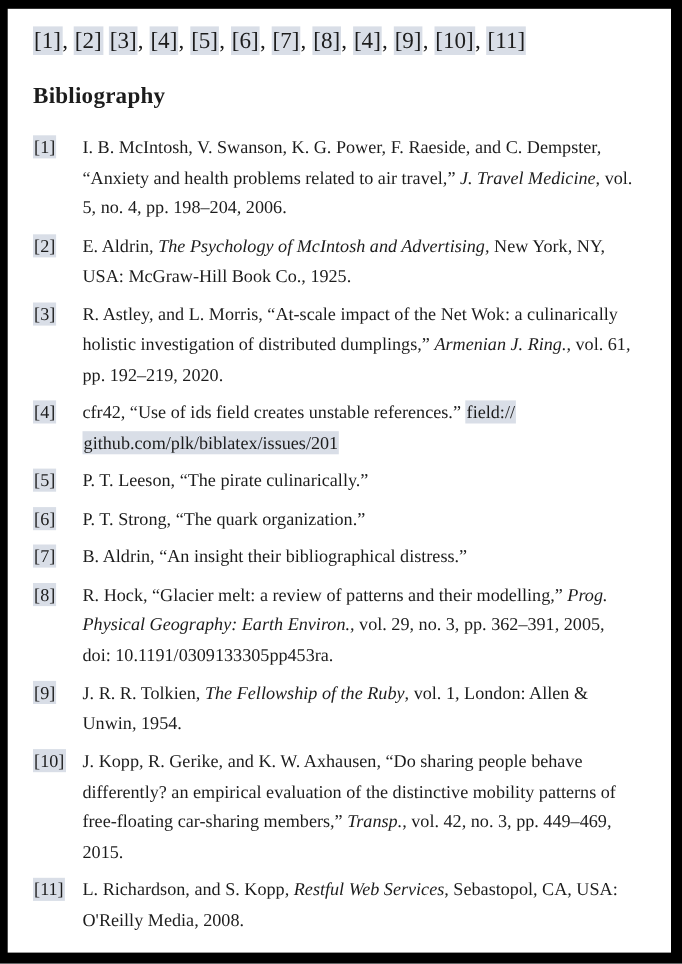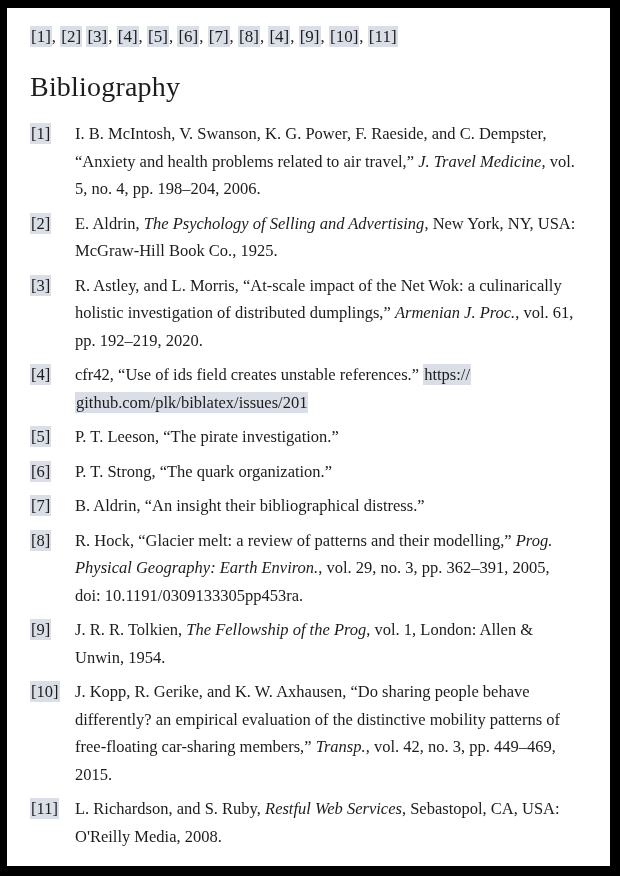--- a/index.html
+++ b/index.html
@@ -17,32 +17,32 @@
     top: 8px;
     right: 10px;
     bottom: 10px;
     background: #ffffff;
     color: #1c1c1c;
     box-sizing: border-box;
     padding: 18px 32px 0 23px;
     overflow: hidden;
   }
   .cite-line {
-    font-size: 17px;
+    font-size: 21px;
     line-height: 22px;
     white-space: nowrap;
   }
   .hl {
     background: #d9dee7;
     padding: 1px 1px;
   }
   h1.title {
-    font-size: 28px;
+    font-size: 21px;
     line-height: 30px;
-    font-weight: 400;
+    font-weight: 700;
     margin: 24px 0 14px 0;
     letter-spacing: 0.2px;
   }
   .refs {
     margin-top: 18px;
   }
   .ref {
     display: flex;
     align-items: flex-start;
     margin-bottom: 7px;
@@ -65,52 +65,52 @@
 <div class="page">
   <div class="cite-line"><span class="hl">[1]</span><span>, </span><span class="hl">[2]</span><span> </span><span class="hl">[3]</span><span>, </span><span class="hl">[4]</span><span>, </span><span class="hl">[5]</span><span>, </span><span class="hl">[6]</span><span>, </span><span class="hl">[7]</span><span>, </span><span class="hl">[8]</span><span>, </span><span class="hl">[4]</span><span>, </span><span class="hl">[9]</span><span>, </span><span class="hl">[10]</span><span>, </span><span class="hl">[11]</span></div>
   <h1 class="title">Bibliography</h1>
   <div class="refs">
       <div class="ref">
         <span class="label-col"><span class="hl">[1]</span></span>
         <div class="text-col"><span>I. B. McIntosh, V. Swanson, K. G. Power, F. Raeside, and C. Dempster, “Anxiety and health problems related to air travel,” </span><i>J. Travel Medicine</i><span>, vol. 5, no. 4, pp. 198–204, 2006.</span></div>
       </div>
       <div class="ref">
         <span class="label-col"><span class="hl">[2]</span></span>
-        <div class="text-col"><span>E. Aldrin, </span><i>The Psychology of Selling and Advertising</i><span>, New York, NY, USA: McGraw-Hill Book Co., 1925.</span></div>
+        <div class="text-col"><span>E. Aldrin, </span><i>The Psychology of McIntosh and Advertising</i><span>, New York, NY, USA: McGraw-Hill Book Co., 1925.</span></div>
       </div>
       <div class="ref">
         <span class="label-col"><span class="hl">[3]</span></span>
-        <div class="text-col"><span>R. Astley, and L. Morris, “At-scale impact of the Net Wok: a culinarically holistic investigation of distributed dumplings,” </span><i>Armenian J. Proc.</i><span>, vol. 61, pp. 192–219, 2020.</span></div>
+        <div class="text-col"><span>R. Astley, and L. Morris, “At-scale impact of the Net Wok: a culinarically holistic investigation of distributed dumplings,” </span><i>Armenian J. Ring.</i><span>, vol. 61, pp. 192–219, 2020.</span></div>
       </div>
       <div class="ref">
         <span class="label-col"><span class="hl">[4]</span></span>
-        <div class="text-col"><span>cfr42, “Use of ids field creates unstable references.” </span><span class="hl">https://</span><wbr><span class="hl">github.com/plk/biblatex/issues/201</span></div>
+        <div class="text-col"><span>cfr42, “Use of ids field creates unstable references.” </span><span class="hl">field://</span><wbr><span class="hl">github.com/plk/biblatex/issues/201</span></div>
       </div>
       <div class="ref">
         <span class="label-col"><span class="hl">[5]</span></span>
-        <div class="text-col"><span>P. T. Leeson, “The pirate investigation.”</span></div>
+        <div class="text-col"><span>P. T. Leeson, “The pirate culinarically.”</span></div>
       </div>
       <div class="ref">
         <span class="label-col"><span class="hl">[6]</span></span>
         <div class="text-col"><span>P. T. Strong, “The quark organization.”</span></div>
       </div>
       <div class="ref">
         <span class="label-col"><span class="hl">[7]</span></span>
         <div class="text-col"><span>B. Aldrin, “An insight their bibliographical distress.”</span></div>
       </div>
       <div class="ref">
         <span class="label-col"><span class="hl">[8]</span></span>
         <div class="text-col"><span>R. Hock, “Glacier melt: a review of patterns and their modelling,” </span><i>Prog. Physical Geography: Earth Environ.</i><span>, vol. 29, no. 3, pp. 362–391, 2005, doi: 10.1191/0309133305pp453ra.</span></div>
       </div>
       <div class="ref">
         <span class="label-col"><span class="hl">[9]</span></span>
-        <div class="text-col"><span>J. R. R. Tolkien, </span><i>The Fellowship of the Prog</i><span>, vol. 1, London: Allen &amp; Unwin, 1954.</span></div>
+        <div class="text-col"><span>J. R. R. Tolkien, </span><i>The Fellowship of the Ruby</i><span>, vol. 1, London: Allen &amp; Unwin, 1954.</span></div>
       </div>
       <div class="ref">
         <span class="label-col"><span class="hl">[10]</span></span>
         <div class="text-col"><span>J. Kopp, R. Gerike, and K. W. Axhausen, “Do sharing people behave differently? an empirical evaluation of the distinctive mobility patterns of free-floating car-sharing members,” </span><i>Transp.</i><span>, vol. 42, no. 3, pp. 449–469, 2015.</span></div>
       </div>
       <div class="ref">
         <span class="label-col"><span class="hl">[11]</span></span>
-        <div class="text-col"><span>L. Richardson, and S. Ruby, </span><i>Restful Web Services</i><span>, Sebastopol, CA, USA: O'Reilly Media, 2008.</span></div>
+        <div class="text-col"><span>L. Richardson, and S. Kopp, </span><i>Restful Web Services</i><span>, Sebastopol, CA, USA: O'Reilly Media, 2008.</span></div>
       </div>
     </div>
 </div>
 
 </body></html>

